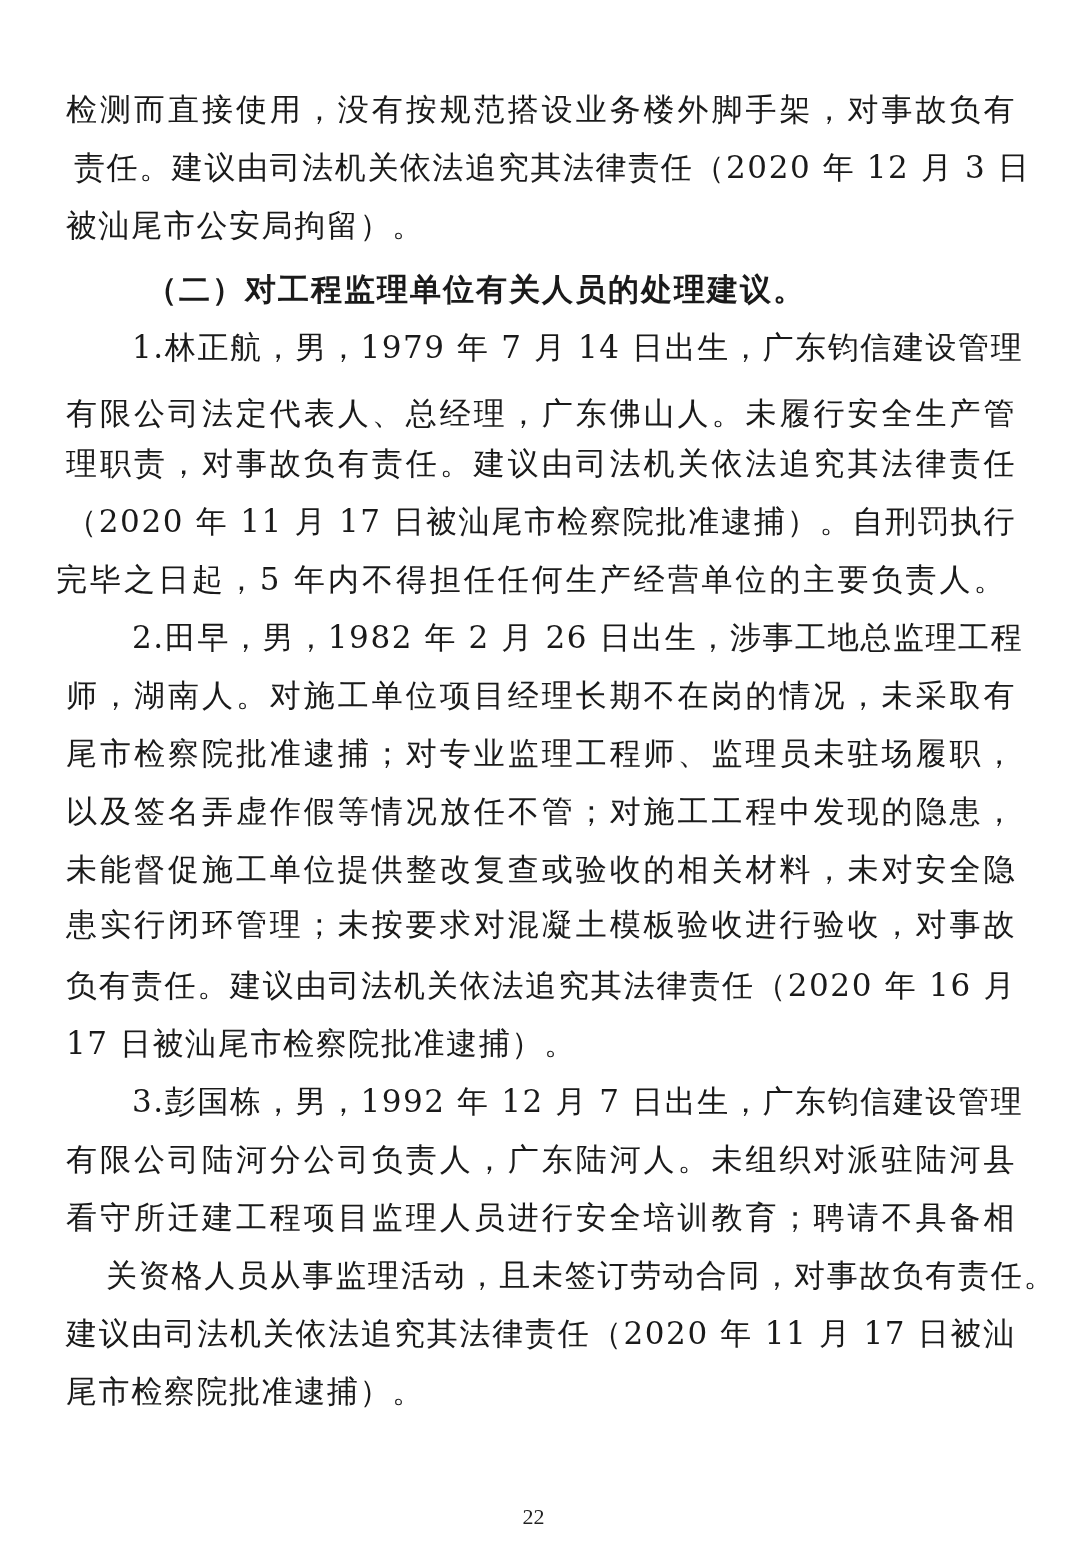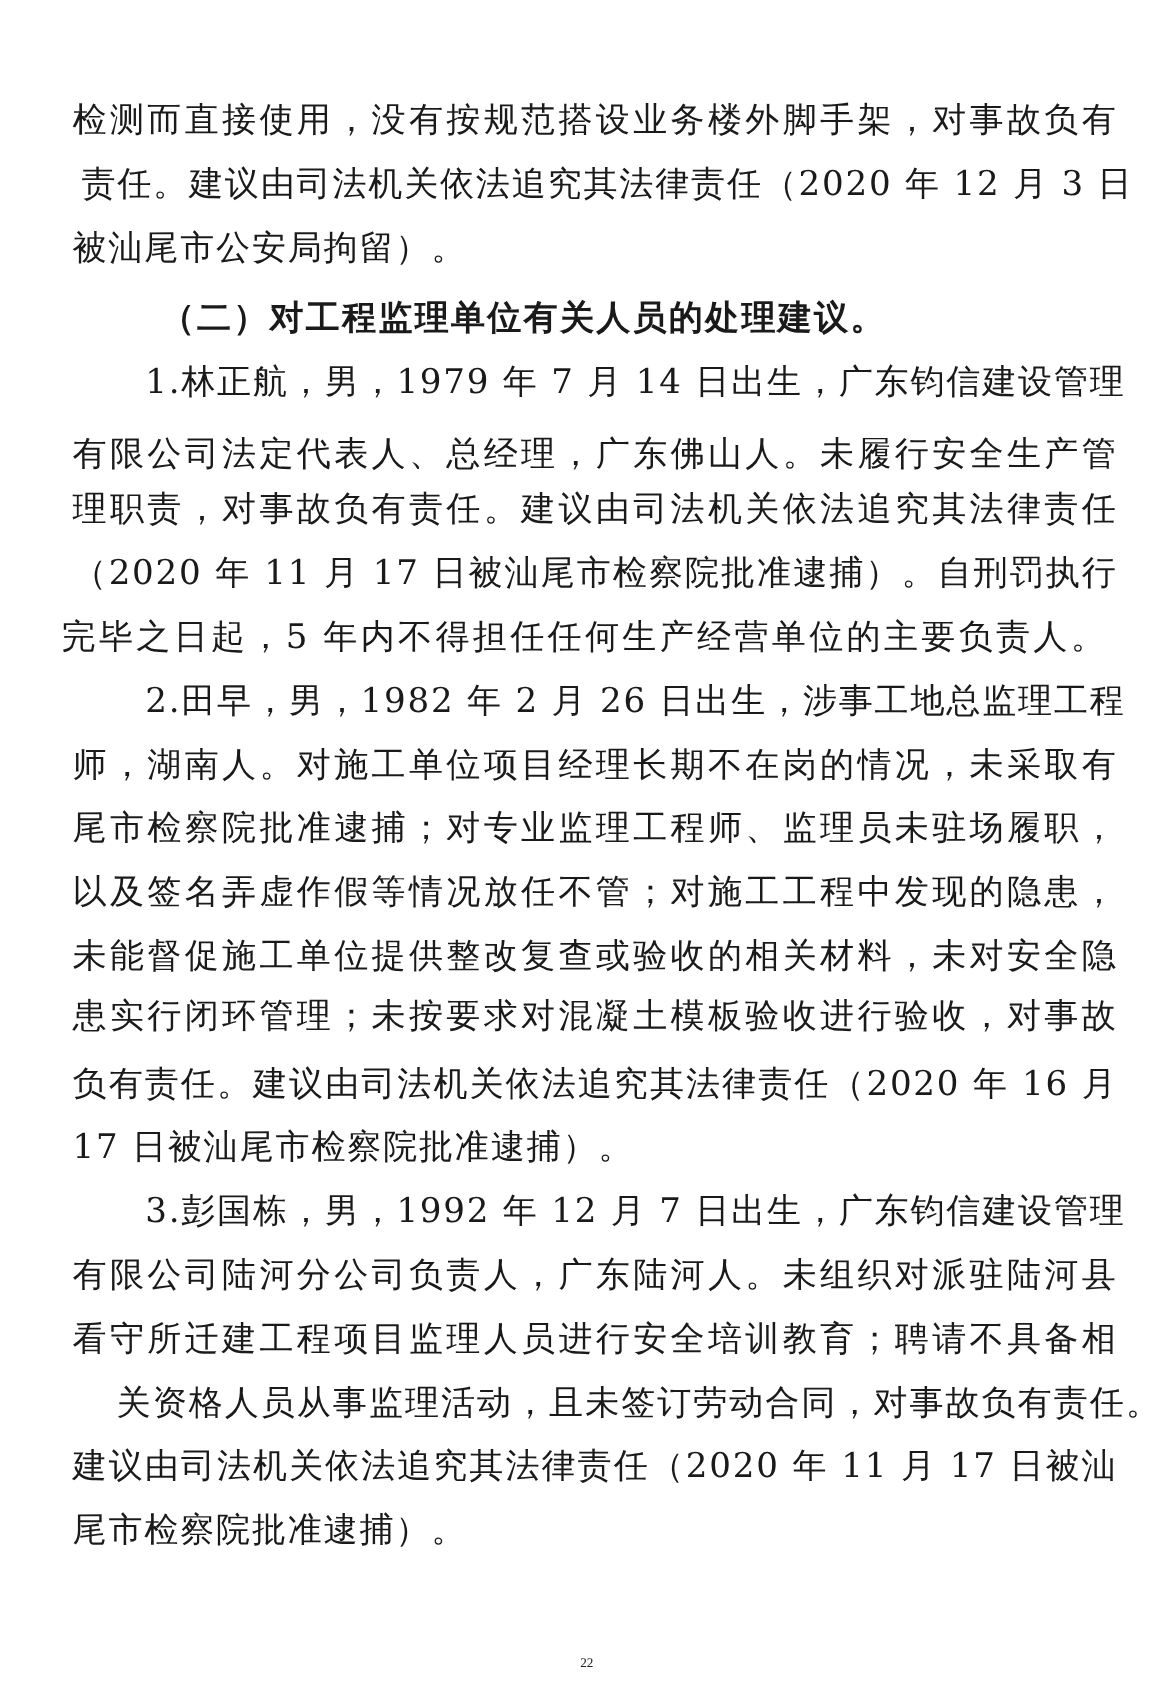--- a/index.html
+++ b/index.html
@@ -42,21 +42,21 @@
       font-family: "DejaVu Sans", "Liberation Sans", sans-serif;
       text-align-last: left;
       letter-spacing: 2px;
     }
     .page-number {
       position: absolute;
       left: 0;
       width: 1067px;
       top: 1504px;
       text-align: center;
-      font-size: 12px;
+      font-size: 22px;
       font-family: "Liberation Serif", serif;
       color: #222;
     }
   </style>
 </head>
 <body>
 
 <div class="page">
   <div id="lines">
       <div class="line" style="top: 80px; left: 66px; width: 950px;">检测而直接使用，没有按规范搭设业务楼外脚手架，对事故负有</div>

